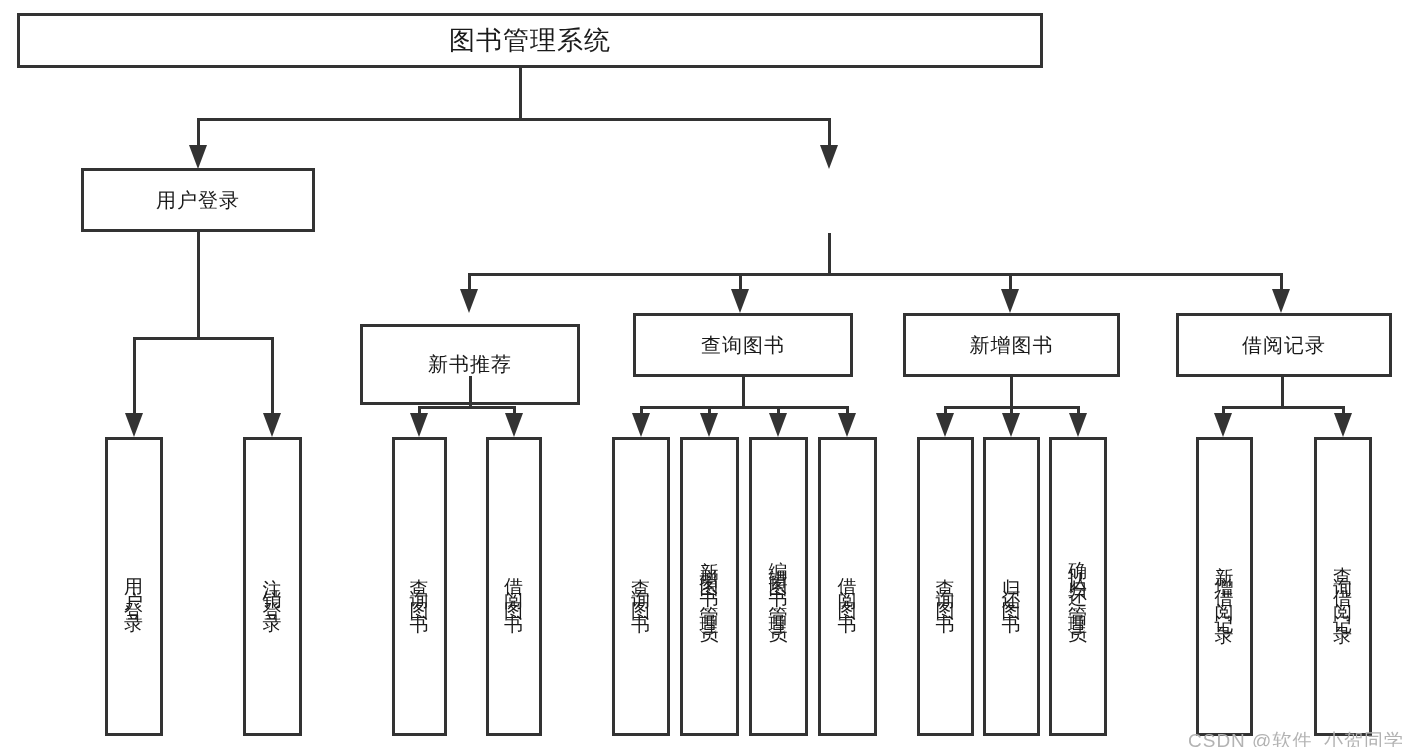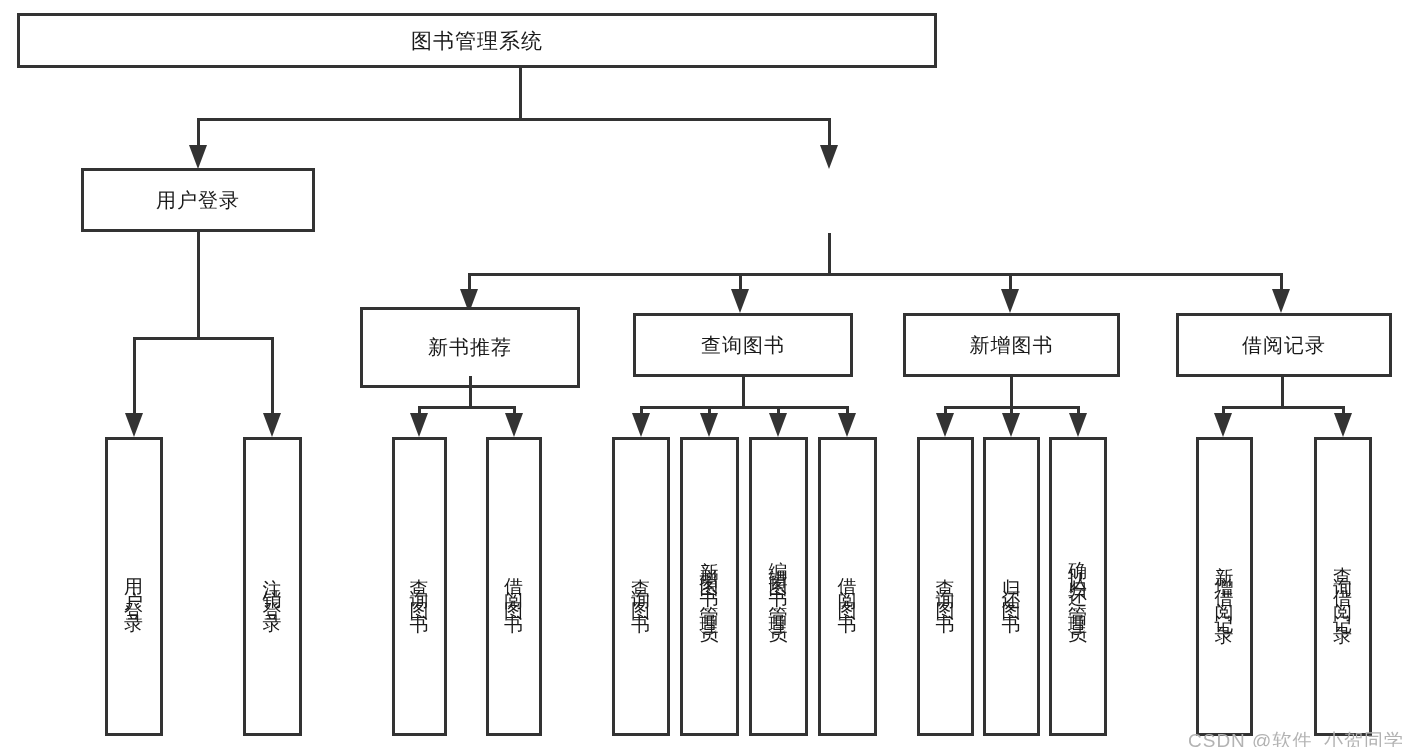--- a/index.html
+++ b/index.html
@@ -55,21 +55,21 @@
     letter-spacing:1px;
     white-space:nowrap;
     margin-top:12px;
   }
 </style>
 </head>
 <body>
 
 <div class="stage">
 
-  <div class="box" style="left:17px;top:13px;width:920px;height:55px;font-size:21px;">
+  <div class="box" style="left:17px;top:13px;width:1026px;height:55px;font-size:26px;">
     <span>图书管理系统</span>
   </div>
 
   <div class="vl" style="left:519px;top:68px;height:52px;"></div>
   <div class="hl" style="left:197px;top:118px;width:634px;"></div>
   <div class="vl" style="left:197px;top:118px;height:28px;"></div>
   <div class="arrow" style="left:189px;top:145px;"></div>
   <div class="vl" style="left:828px;top:118px;height:28px;"></div>
   <div class="arrow" style="left:820px;top:145px;"></div>
 
@@ -88,21 +88,21 @@
   <div class="hl" style="left:468px;top:273px;width:815px;"></div>
   <div class="vl" style="left:468px;top:273px;height:16px;"></div>
   <div class="arrow" style="left:460px;top:289px;"></div>
   <div class="vl" style="left:739px;top:273px;height:16px;"></div>
   <div class="arrow" style="left:731px;top:289px;"></div>
   <div class="vl" style="left:1009px;top:273px;height:16px;"></div>
   <div class="arrow" style="left:1001px;top:289px;"></div>
   <div class="vl" style="left:1280px;top:273px;height:16px;"></div>
   <div class="arrow" style="left:1272px;top:289px;"></div>
 
-  <div class="box" style="left:360px;top:307px;width:220px;height:81px;">
+  <div class="box" style="left:360px;top:324px;width:220px;height:81px;">
     <span>新书推荐</span>
   </div>
   <div class="box" style="left:633px;top:313px;width:220px;height:64px;">
     <span>查询图书</span>
   </div>
   <div class="box" style="left:903px;top:313px;width:217px;height:64px;">
     <span>新增图书</span>
   </div>
   <div class="box" style="left:1176px;top:313px;width:216px;height:64px;">
     <span>借阅记录</span>

